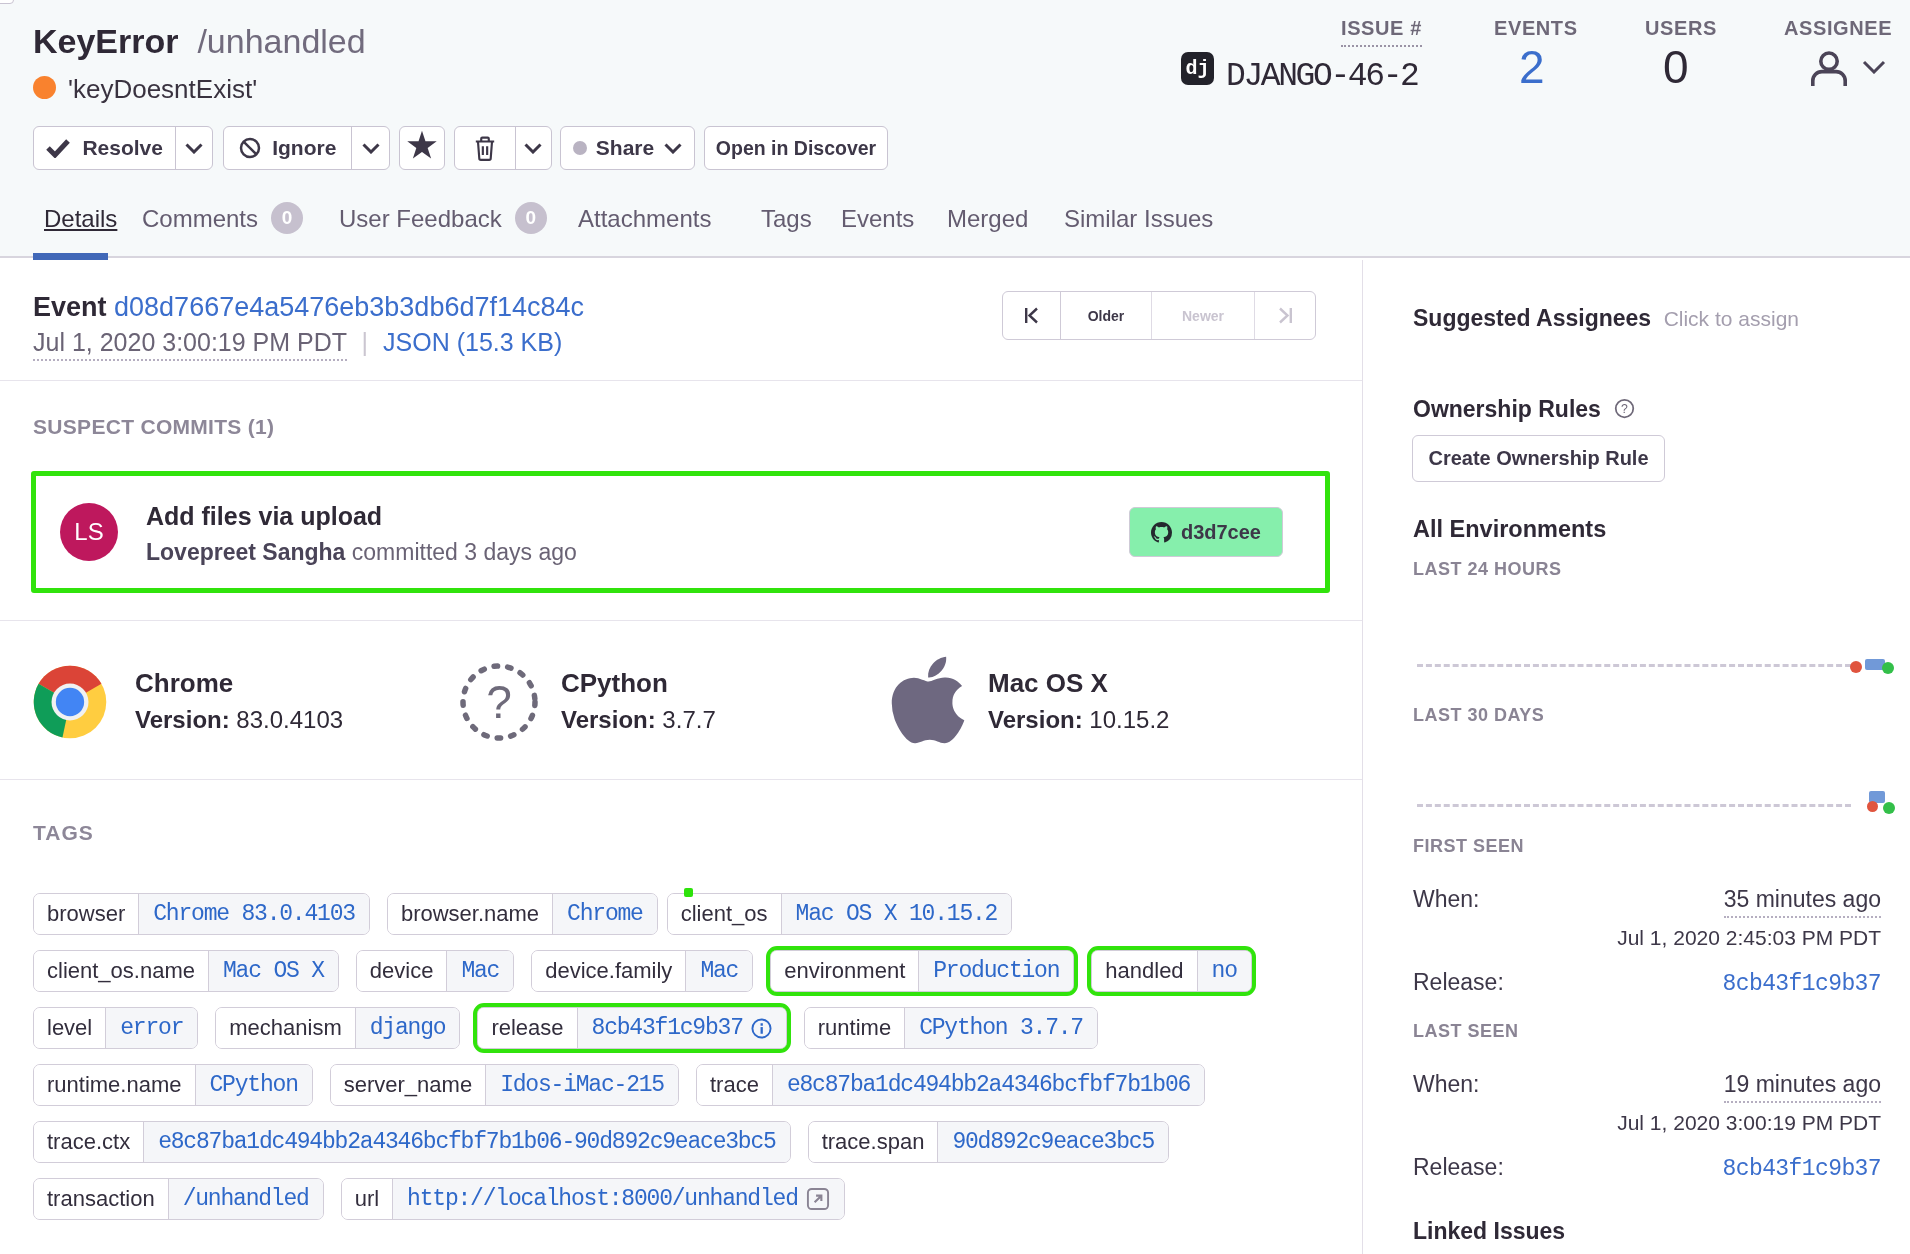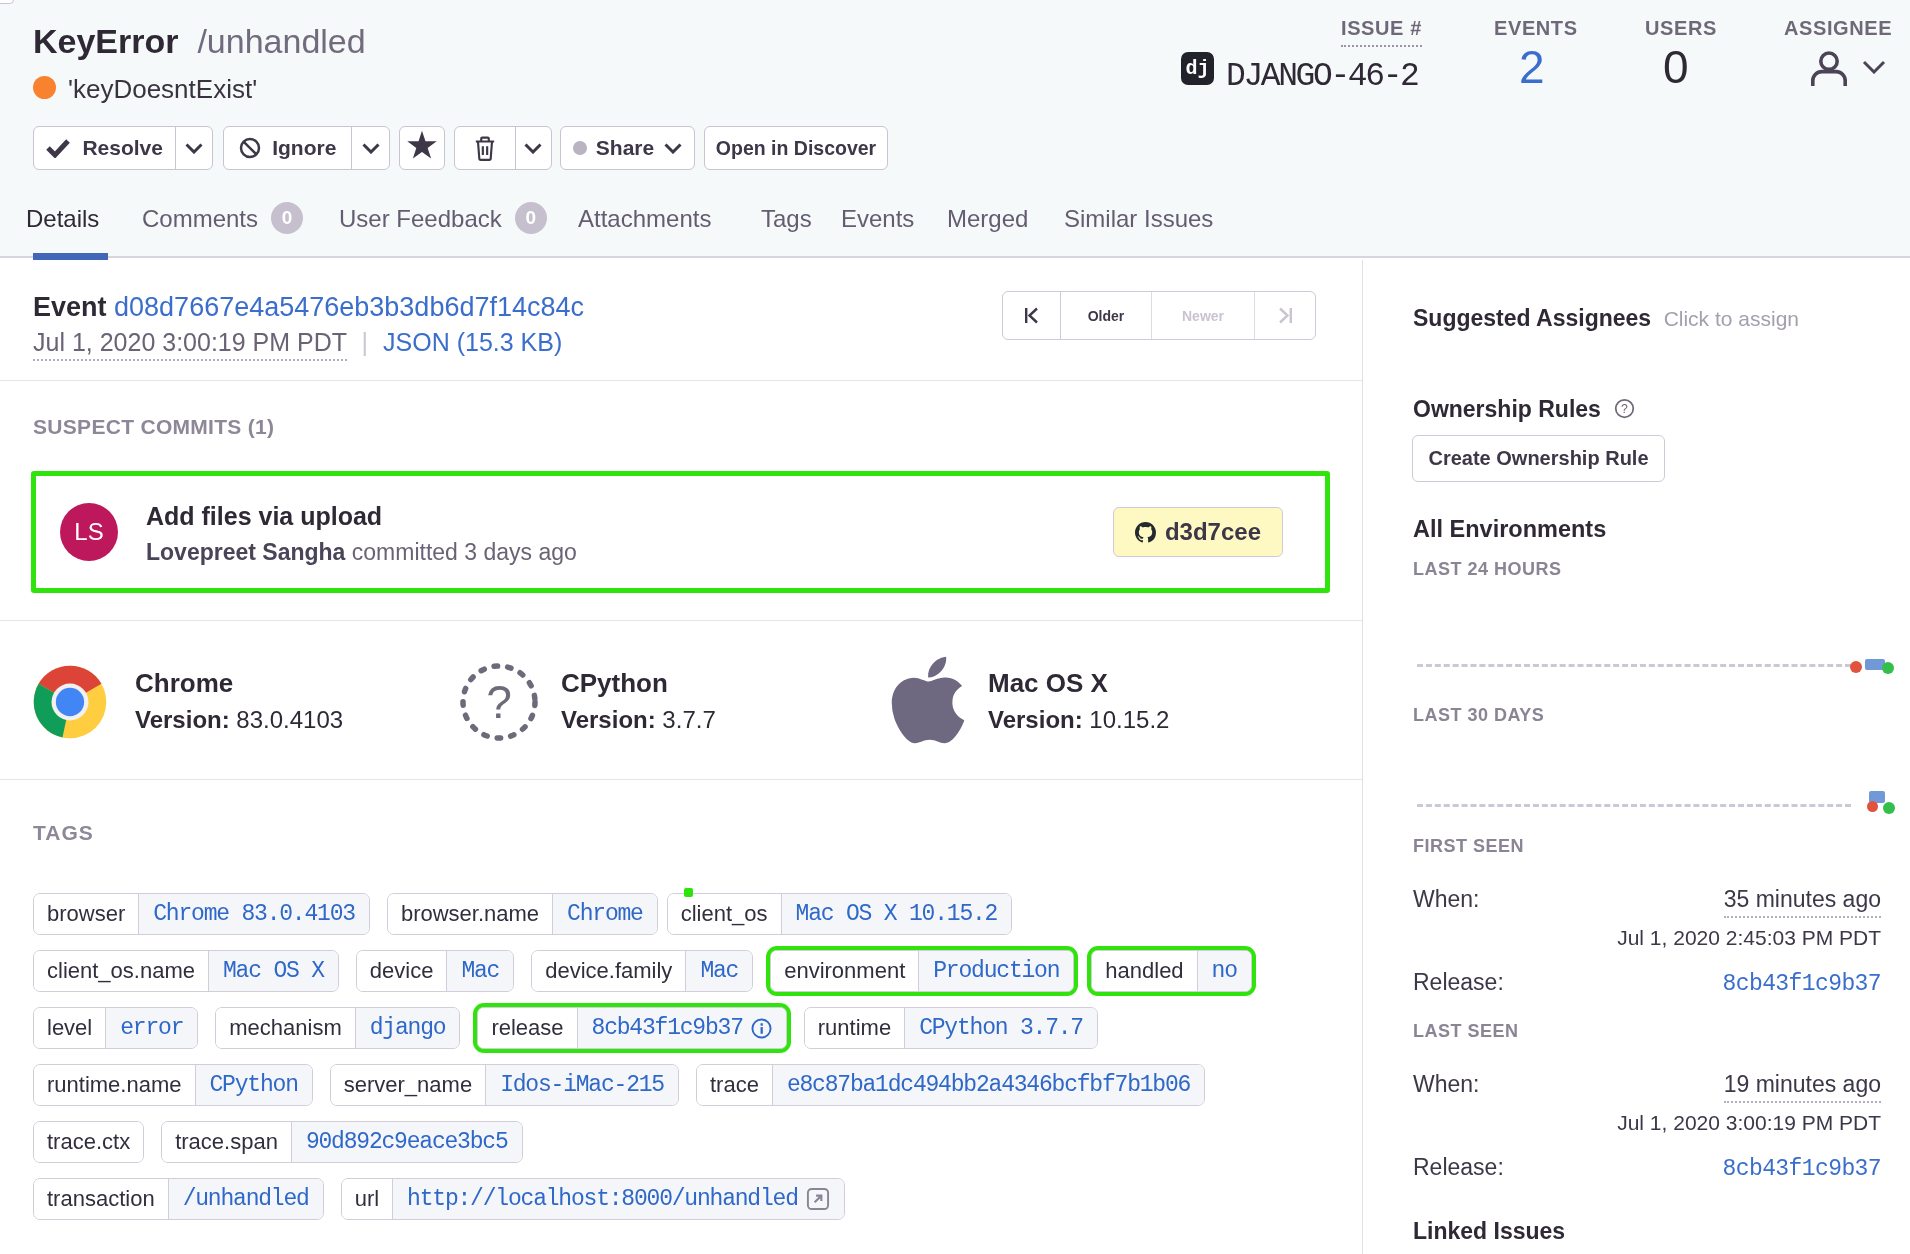--- a/index.html
+++ b/index.html
@@ -115,21 +115,21 @@
         </div>
     </div>
     <div class="btn" style="left:560px;width:135px;">
       <span style="width:14px;height:14px;border-radius:50%;background:#b9b3c2;margin-right:9px;"></span>Share
       <svg style="margin-left:10px;" width="18" height="11" viewBox="0 0 18 11">
           <path d="M1.5 1.5 L9 9 L16.5 1.5" stroke="#3d3748" stroke-width="3" fill="none"></path>
         </svg>
     </div>
     <div class="btn" style="left:704px;width:184px;font-size:19.5px;">Open in Discover</div>
 
-    <div class="tab active" style="left:26px;">Details</div>
+    <div class="tab active" style="left:44px;text-decoration:underline;">Details</div>
     <div class="tab" style="left:142px;">Comments<span class="badge">0</span></div>
     <div class="tab" style="left:339px;">User Feedback<span class="badge">0</span></div>
     <div class="tab" style="left:578px;">Attachments</div>
     <div class="tab" style="left:761px;">Tags</div>
     <div class="tab" style="left:841px;">Events</div>
     <div class="tab" style="left:947px;">Merged</div>
     <div class="tab" style="left:1064px;">Similar Issues</div>
     <div id="tab-underline"></div>
 
     <div class="statlabel" style="left:1341px;top:17px;border-bottom:2px dotted #9a93a5;padding-bottom:5px;">ISSUE #</div>
@@ -177,21 +177,21 @@
     </div>
     <div class="hr" style="top:120px;"></div>
 
     <div class="abs" style="left:33px;top:155px;font-size:21px;font-weight:bold;color:#8d8798;letter-spacing:0.3px;">SUSPECT COMMITS (1)</div>
     <div id="commit">
       <div class="avatar">LS</div>
       <div style="margin-left:28px;position:relative;top:2px;">
         <div style="font-size:25px;font-weight:bold;color:#2f2936;">Add files via upload</div>
         <div style="font-size:23px;color:#6a6375;margin-top:8px;"><b style="color:#4a4458;">Lovepreet Sangha</b> committed 3 days ago</div>
       </div>
-      <div style="position:absolute;right:42px;top:31px;height:50px;display:flex;align-items:center;border:1px solid #cfcad7;border-radius:6px;background:#fef9c3;padding:0 21px;font-size:24px;font-weight:bold;color:#3d3748;">
+      <div style="position:absolute;right:42px;top:31px;height:50px;display:flex;align-items:center;border:1px solid #cfcad7;border-radius:6px;background:#86efac;padding:0 21px;font-size:20px;font-weight:bold;color:#3d3748;">
         <svg width="21" height="21" viewBox="0 0 16 16" style="margin-right:9px;">
             <path fill="#24292e" d="M8 0C3.58 0 0 3.58 0 8c0 3.54 2.29 6.53 5.47 7.59.4.07.55-.17.55-.38 0-.19-.01-.82-.01-1.49-2.01.37-2.53-.49-2.69-.94-.09-.23-.48-.94-.82-1.13-.28-.15-.68-.52-.01-.53.63-.01 1.08.58 1.23.82.72 1.21 1.87.87 2.33.66.07-.52.28-.87.51-1.07-1.78-.2-3.64-.89-3.64-3.95 0-.87.31-1.59.82-2.15-.08-.2-.36-1.02.08-2.12 0 0 .67-.21 2.2.82.64-.18 1.32-.27 2-.27s1.36.09 2 .27c1.53-1.04 2.2-.82 2.2-.82.44 1.1.16 1.92.08 2.12.51.56.82 1.27.82 2.15 0 3.07-1.87 3.75-3.65 3.95.29.25.54.73.54 1.48 0 1.07-.01 1.93-.01 2.2 0 .21.15.46.55.38A8.01 8.01 0 0 0 16 8c0-4.42-3.58-8-8-8z"></path>
           </svg>
         d3d7cee
       </div>
     </div>
     <div class="hr" style="top:360px;"></div>
 
     <div class="abs" style="left:33px;top:405px;width:74px;height:74px;">
       <svg width="74" height="74" viewBox="3.6 3.6 40.8 40.8">
@@ -297,20 +297,21 @@
           <span class="v">Idos-iMac-215</span>
         </div>
       <div class="pill">
           <span class="k">trace</span>
           <span class="v">e8c87ba1dc494bb2a4346bcfbf7b1b06</span>
         </div>
     </div>
     <div class="tagrow" style="top:861px;">
       <div class="pill">
           <span class="k">trace.ctx</span>
+          <span class="v">e8c87ba1dc494bb2a4346bcfbf7b1b06-90d892c9eace3bc5</span>
         </div>
       <div class="pill">
           <span class="k">trace.span</span>
           <span class="v">90d892c9eace3bc5</span>
         </div>
     </div>
     <div class="tagrow" style="top:918px;">
       <div class="pill">
           <span class="k">transaction</span>
           <span class="v">/unhandled</span>

